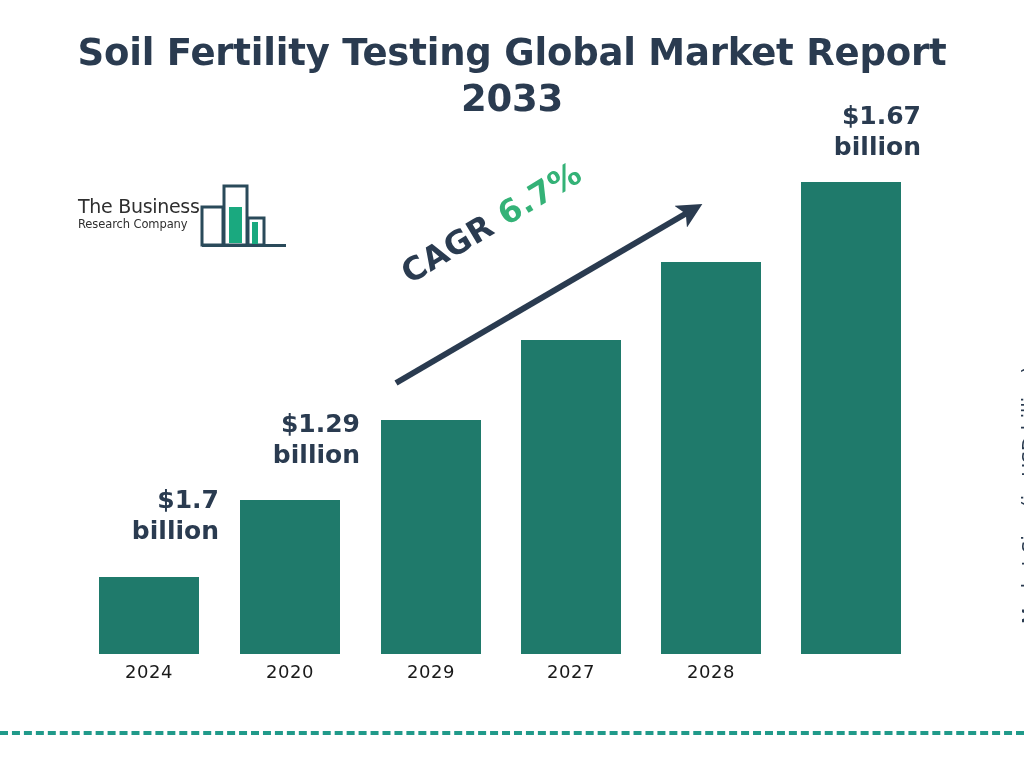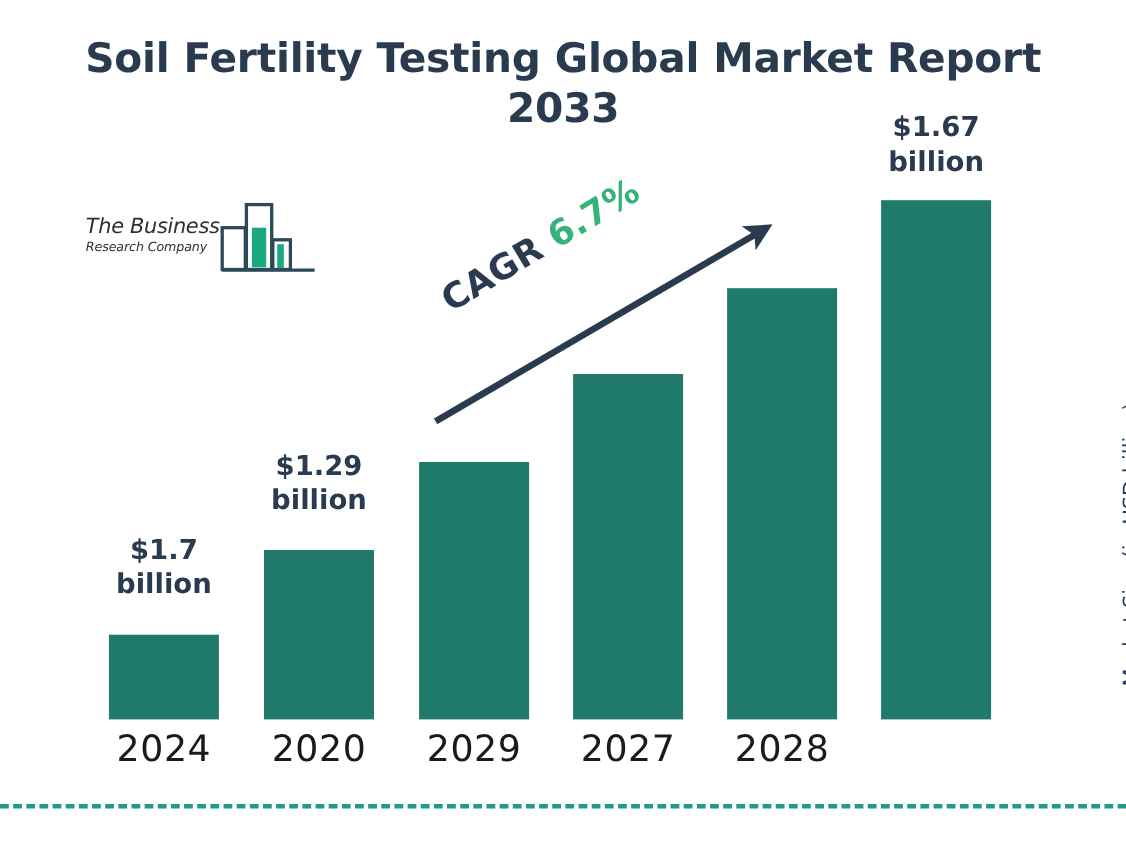--- a/index.html
+++ b/index.html
@@ -30,21 +30,20 @@
     letter-spacing: -0.2px;
   }
 
   
   #logo {
     position: absolute;
     left: 78px;
     top: 182px;
     width: 210px;
     height: 70px;
-    font-style: italic;
   }
   #logo-text {
     position: absolute;
     left: 0px;
     top: 14px;
     width: 135px;
     color: #2f2f2f;
     font-family: "DejaVu Sans", sans-serif;
   }
   #logo-text .logo-line1 {
@@ -72,33 +71,33 @@
     top: 0;
     width: 1024px;
     height: 768px;
   }
   .bar {
     position: absolute;
     background: #1f7a6b;
   }
   .bar-value {
     position: absolute;
-    text-align: center;
+    text-align: right;
     font-family: "DejaVu Sans", sans-serif;
     font-weight: bold;
     font-size: 25px;
     line-height: 31px;
     color: #2a3b50;
     white-space: nowrap;
   }
   .tick-label {
     position: absolute;
     text-align: center;
     font-family: "DejaVu Sans", sans-serif;
-    font-size: 33px;
+    font-size: 18px;
     color: #1a1a1a;
     letter-spacing: 0.5px;
   }
 
   
   #y-axis-title {
     position: absolute;
     right: 6px;
     top: 330px;
     width: 330px;

